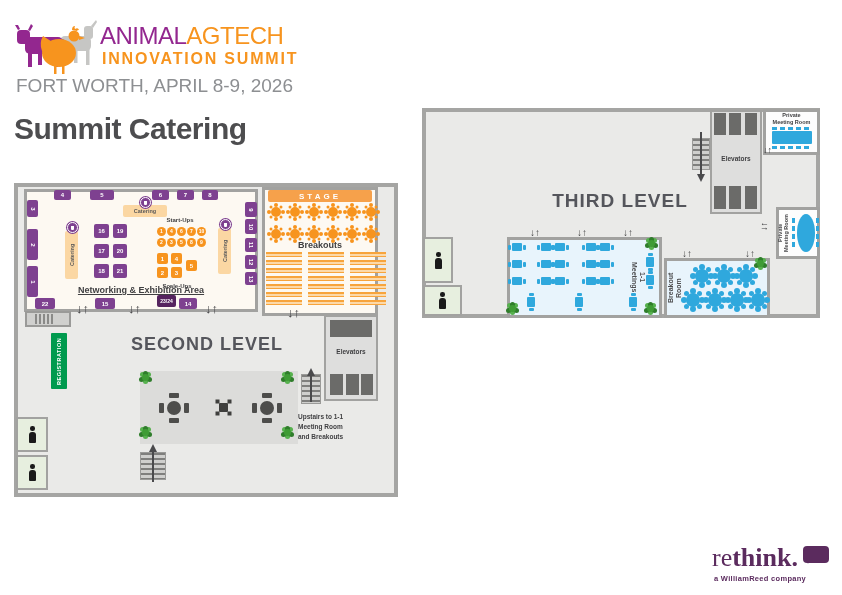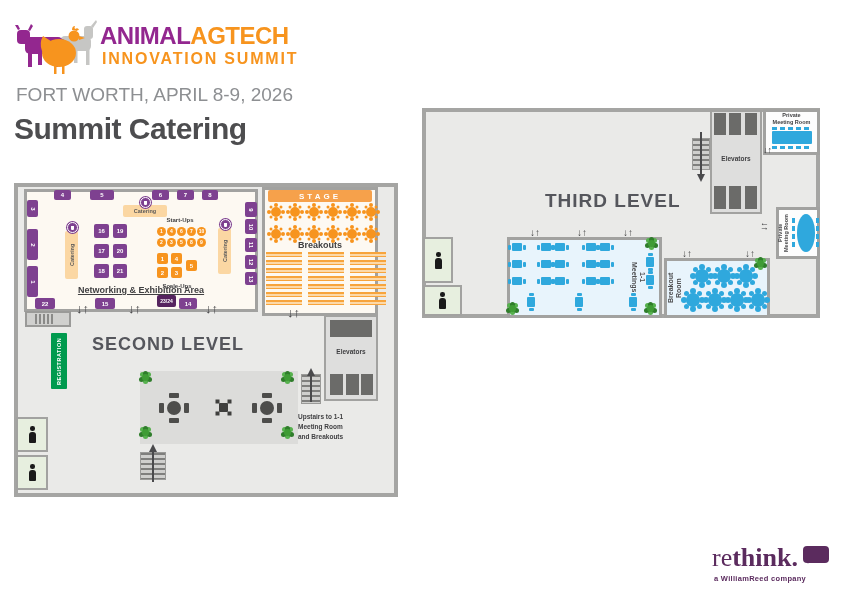--- a/index.html
+++ b/index.html
@@ -1,33 +1,33 @@
 <!DOCTYPE html>
 <html><head>
 <meta charset="utf-8">
 <style>
   html,body{margin:0;padding:0;background:#fff;}
   .page{position:relative;width:842px;height:595px;background:#fff;overflow:hidden;
         font-family:"Liberation Sans",sans-serif;}
   .abs{position:absolute;}
 
   
-  .logo-word{font-weight:bold;font-size:24px;letter-spacing:-0.5px;}
+  .logo-word{font-weight:normal;font-size:24px;letter-spacing:-0.5px;}
   .w-animal{color:#93278f;} .w-agtech{color:#f7941e;}
   .logo-sub{color:#f7941e;font-weight:bold;font-size:16px;letter-spacing:1.8px;}
   .loc{color:#8d8f92;font-size:19px;letter-spacing:0px;}
   .title{color:#4d4d4f;font-weight:bold;font-size:30px;letter-spacing:-0.5px;}
 
   
   .floor{position:absolute;background:#eaeae8;border:4px solid #a5a5a3;box-sizing:border-box;}
   .room{position:absolute;background:#fdf9f2;border:3px solid #a2a2a0;box-sizing:border-box;}
   .blue-room{position:absolute;background:#e8f4fc;border:3px solid #a2a2a0;box-sizing:border-box;}
   .white-room{position:absolute;background:#fdfdfd;border:3px solid #a2a2a0;box-sizing:border-box;}
   .lobby{position:absolute;background:#dcdcda;}
-  .lvl-title{position:absolute;color:#55565c;font-weight:bold;letter-spacing:1px;text-align:left;}
+  .lvl-title{position:absolute;color:#55565c;font-weight:bold;letter-spacing:1px;text-align:center;}
 
   
   .booth{position:absolute;background:#7e4190;border-radius:2px;display:flex;align-items:center;
          justify-content:center;color:#fff;font-size:6px;font-weight:bold;line-height:1;}
   .booth .rot{display:block;transform:rotate(90deg);}
   .booth.dark{background:#56245f;font-size:5px;}
   .sdot{position:absolute;width:9px;height:9px;border-radius:50%;background:#f7941e;color:#fff;
         font-size:5px;font-weight:bold;display:flex;align-items:center;justify-content:center;line-height:1;}
   .ssq{position:absolute;width:11px;height:11px;border-radius:2px;background:#f7941e;color:#fff;
        font-size:6px;font-weight:bold;display:flex;align-items:center;justify-content:center;line-height:1;}
@@ -153,21 +153,21 @@
       <path d="M58,20 q0,-4 3,-4 q-1,2 0,3 q3,-2 4,1 q-2,0 -2,1z"></path>
       <path d="M65,26 l6,2 -6,2z"></path>
       <rect x="40" y="56" width="2.5" height="8"></rect>
       <rect x="48" y="56" width="2.5" height="8"></rect>
     </g>
   </svg>
   <div class="abs logo-word" style="left:100px;top:22px;">
     <span class="w-animal">ANIMAL</span><span class="w-agtech">AGTECH</span>
   </div>
   <div class="abs logo-sub" style="left:102px;top:50px;">INNOVATION SUMMIT</div>
-  <div class="abs loc" style="left:16px;top:84px;">FORT WORTH, APRIL 8-9, 2026</div>
+  <div class="abs loc" style="left:16px;top:75px;">FORT WORTH, APRIL 8-9, 2026</div>
   <div class="abs title" style="left:14px;top:112px;">Summit Catering</div>
 
   <div class="floor" style="left:14px;top:183px;width:384px;height:314px;"></div>
   <div class="lvl-title" style="left:92px;top:334px;width:230px;font-size:18px;">SECOND LEVEL</div>
 
   <div class="room" style="left:24px;top:189px;width:234px;height:123px;"></div>
   <div class="area-label" style="left:26px;top:285px;width:230px;font-size:9px;text-decoration:underline;">Networking &amp; Exhibition Area</div>
   <div class="area-label" style="left:150px;top:217px;width:60px;font-size:6px;">Start-Ups</div>
   <div class="area-label" style="left:147px;top:283px;width:60px;font-size:6px;">Scale-Ups</div>
 

